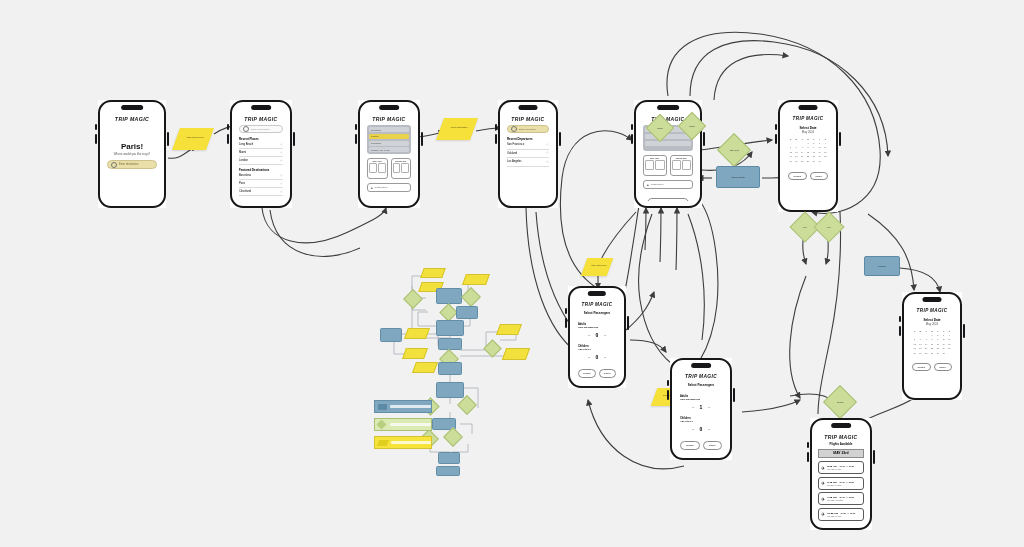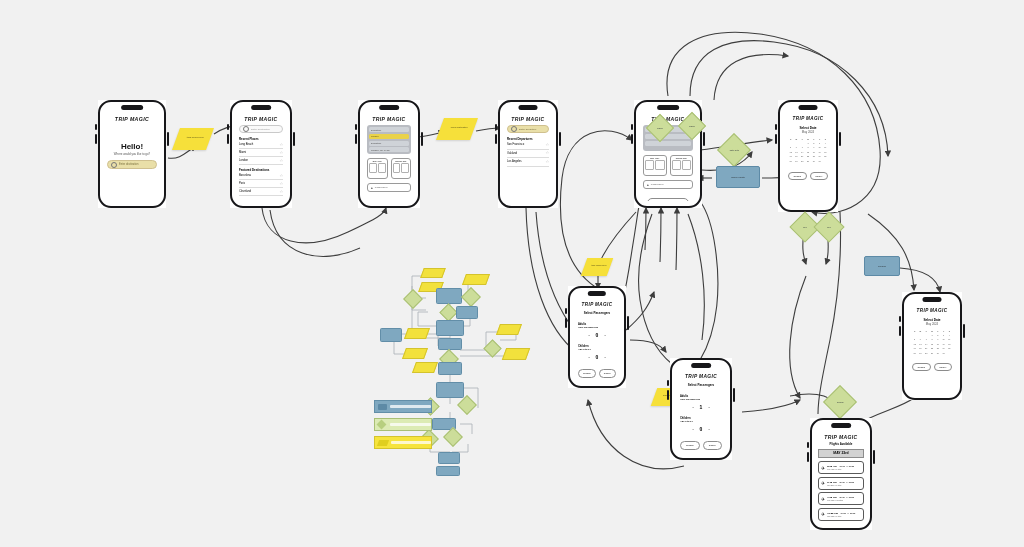--- a/index.html
+++ b/index.html
@@ -159,21 +159,21 @@
       <path d="M688,214 C702,250 708,296 702,340"></path>
       <path d="M840,212 C842,256 838,300 830,340 C822,378 818,398 818,414"></path>
     </g>
   </svg>
 
   <div class="phone" style="left:98px;top:100px;width:68px;height:108px;">
     <div class="frame">
       <div class="notch"></div>
       <div class="scr">
         <div class="brand" style="font-size:5.2px;margin-top:3px;">TRIP MAGIC</div>
-        <div style="margin-top:20px;text-align:center;font-size:8px;font-weight:bold;color:#111;">Hello!</div>
+        <div style="margin-top:20px;text-align:center;font-size:8px;font-weight:bold;color:#111;">Paris!</div>
         <div style="text-align:center;font-size:2.9px;color:#555;margin-top:1px;">Where would you like to go?</div>
         <div class="srchbar hl" style="height:7px;margin:4px 3px 0 3px;">
           <span class="mag"></span>
           <span style="font-size:2.6px;color:#7a6f3d;">Enter destination</span>
         </div>
       </div>
     </div>
     <div class="btn-l" style="top:24px;height:6px;"></div>
     <div class="btn-l" style="top:34px;height:10px;"></div>
     <div class="btn-r" style="top:32px;height:14px;"></div>

